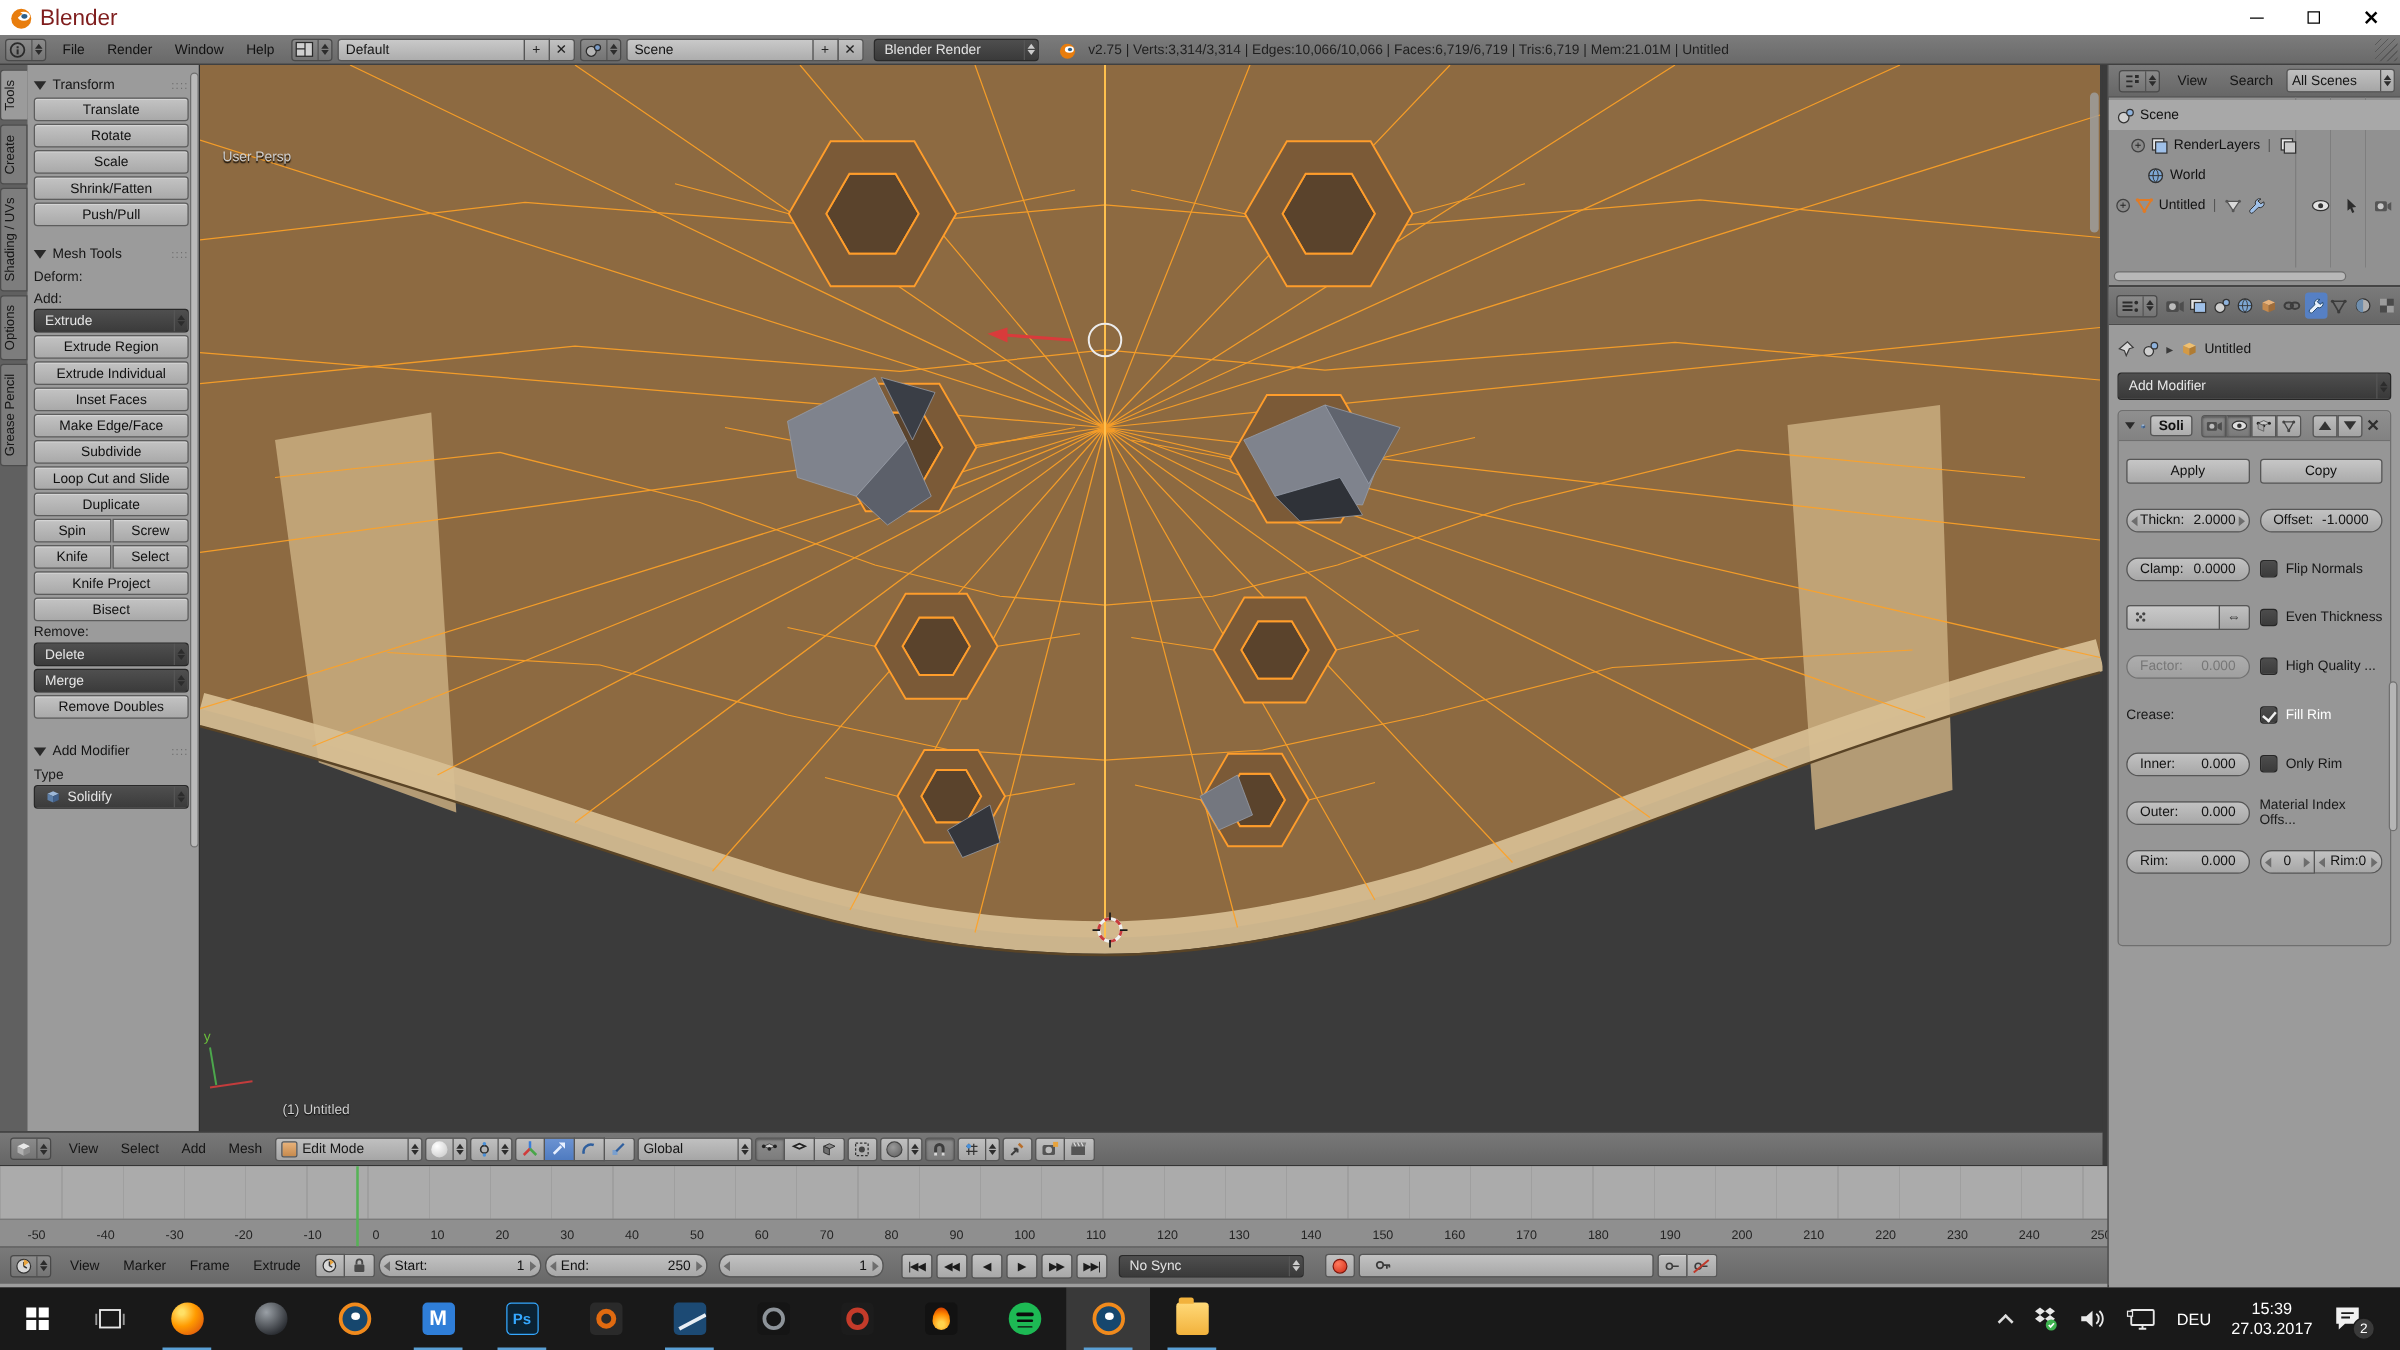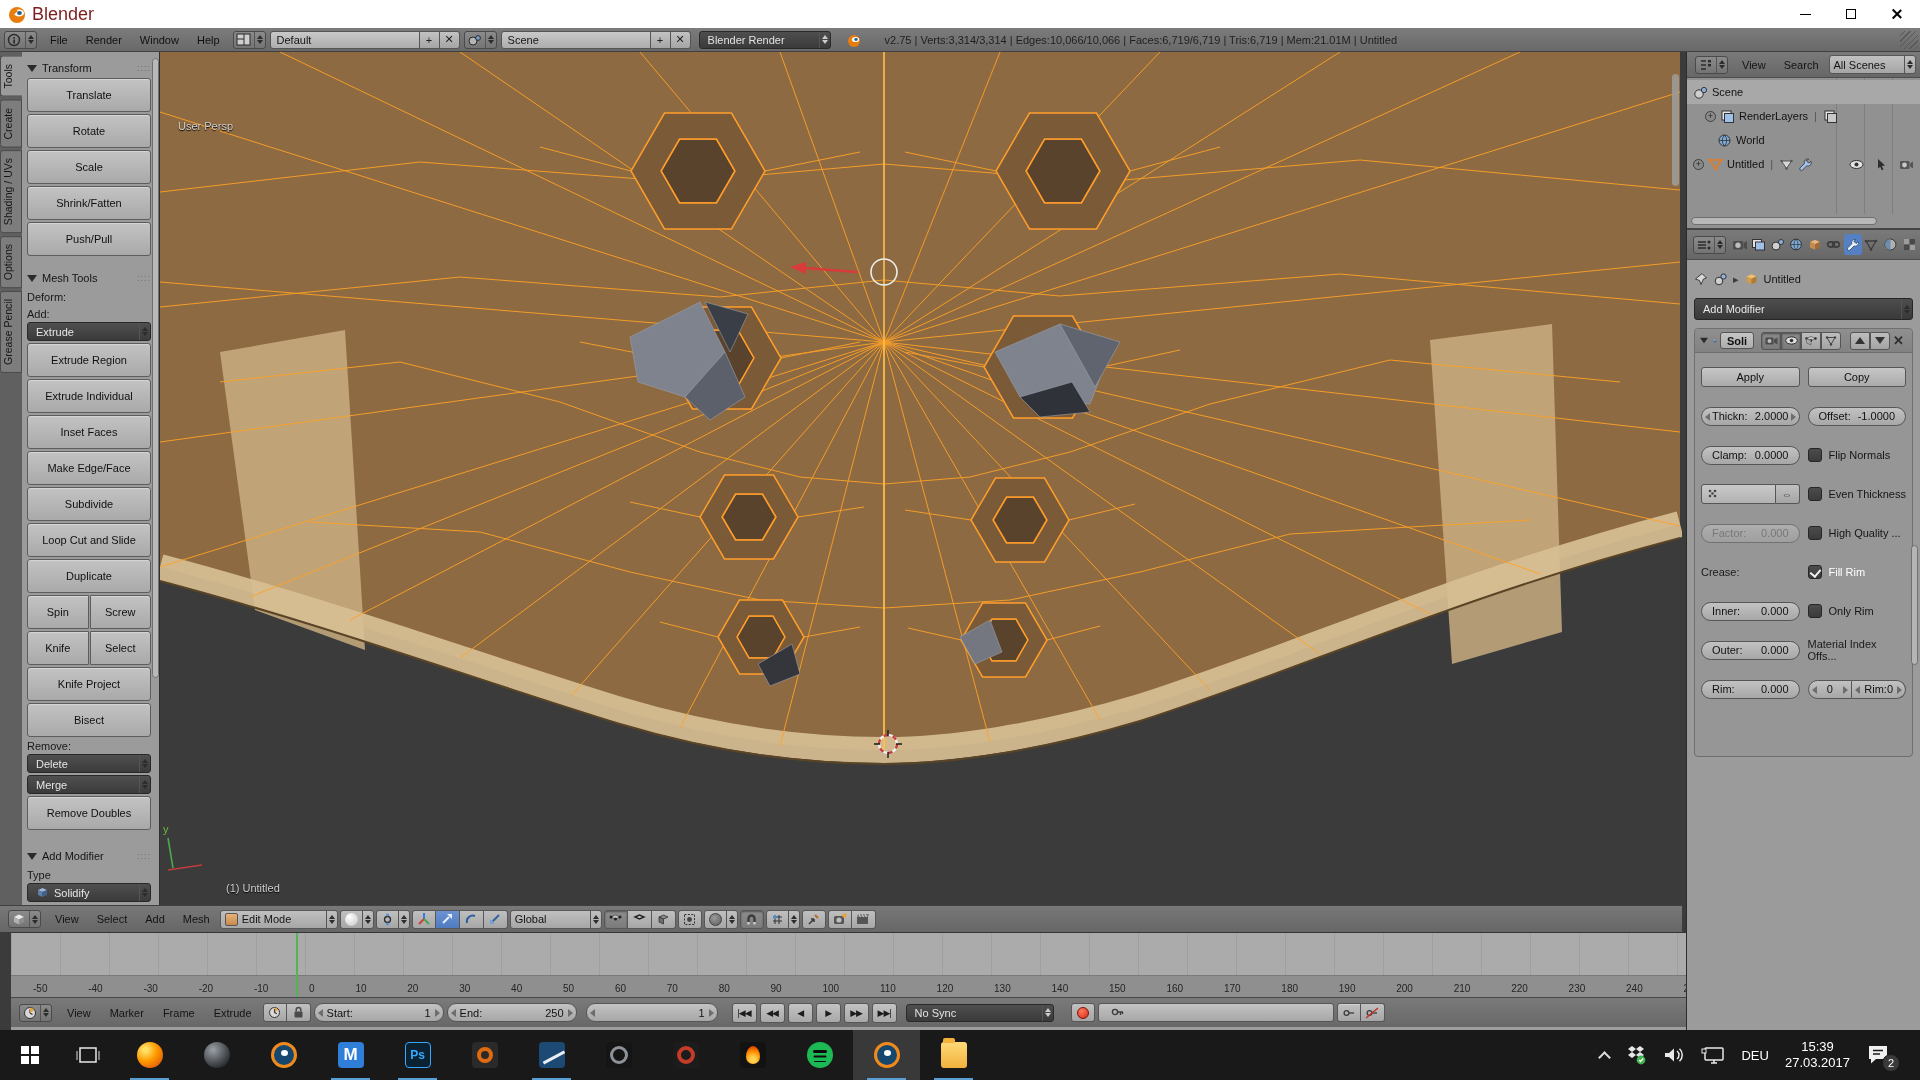--- a/index.html
+++ b/index.html
@@ -24,21 +24,21 @@
   .hdr-dd .ico { width:16px; height:14px; margin:0 2px; }
   .spin { display:flex; flex-direction:column; justify-content:center; border-left:1px solid #555; height:100%; padding:0 2px; }
   .spin i { display:block; width:0; height:0; border-left:3px solid transparent; border-right:3px solid transparent; }
   .spin i.up { border-bottom:4px solid #2c2c2c; margin-bottom:1px; }
   .spin i.dn { border-top:4px solid #2c2c2c; }
   .dd-dark .spin i.up { border-bottom-color:#ccc; } .dd-dark .spin i.dn { border-top-color:#ccc; }
   .txt-field { display:flex; align-items:center; height:18px; width:150px; padding:0 6px; background:linear-gradient(#c9c9c9,#adadad); border:1px solid #555; border-radius:3px 0 0 3px; color:#141414; }
   .sq-btn { width:20px; height:18px; display:flex; align-items:center; justify-content:center; background:linear-gradient(#c2c2c2,#a5a5a5); border:1px solid #555; border-left:none; color:#222; font-size:11px; }
   .sq-btn:last-child { border-radius:0 3px 3px 0; }
   .dd-dark { display:flex; align-items:center; height:18px; background:linear-gradient(#4e4e4e,#3a3a3a); border:1px solid #2a2a2a; border-radius:3px; color:#e3e3e3; padding-left:8px; }
-  .stats { color:#1f1f1f; margin-left:22px; white-space:nowrap; }
+  .stats { color:#1f1f1f; margin-left:8px; white-space:nowrap; }
   .grip-corner { margin-left:auto; width:18px; height:18px; margin-right:2px;
     background:repeating-linear-gradient(135deg, transparent 0 3px, #585858 3px 4px); }
 
   
   .main { position:absolute; top:52px; left:0; width:1682px; height:978px; }
   .right-col { position:absolute; top:52px; left:1686px; width:234px; height:978px; background:#9b9b9b; border-left:1px solid #2c2c2c; }
 
   
   .view3d { position:absolute; top:0; left:0; width:1682px; height:853px; background:#3b3b3b; }
   .view3d svg.canvas { position:absolute; left:160px; top:0; }
@@ -49,21 +49,21 @@
   .toolshelf { position:absolute; left:0; top:0; width:160px; height:853px; background:#9b9b9b; border-right:1px solid #2f2f2f; display:flex; }
   .tabstrip { width:22px; background:#606060; display:flex; flex-direction:column; padding-top:4px; gap:3px; }
   .vtab { writing-mode:vertical-rl; transform:rotate(180deg); background:#7d7d7d; color:#161616; border-radius:0 3px 3px 0; padding:7px 1px; text-align:center; border:1px solid #4c4c4c; font-size:10.5px; }
   .vtab.active { background:#9b9b9b; border-left:none; }
   .shelf-body { flex:1; padding:6px 8px 0 5px; position:relative; }
   .shelf-scroll { position:absolute; right:0px; top:6px; width:7px; height:620px; background:#b9b9b9; border-radius:4px; border:1px solid #6f6f6f; }
   .panel-hdr { display:flex; align-items:center; gap:5px; height:20px; color:#141414; }
   .tri-down { width:0; height:0; border-left:5px solid transparent; border-right:5px solid transparent; border-top:7px solid #2a2a2a; }
   .grip-dots { margin-left:auto; color:#6e6e6e; font-size:9px; letter-spacing:1px; }
   .btn-col { display:flex; flex-direction:column; gap:2px; }
-  .btn { display:flex; align-items:center; justify-content:center; height:34px; background:linear-gradient(#c3c3c3,#a9a9a9); border:1px solid #5d5d5d; border-radius:3px; color:#101010; box-shadow:inset 0 1px 0 rgba(255,255,255,.3); }
+  .btn { display:flex; align-items:center; justify-content:center; height:19px; background:linear-gradient(#c3c3c3,#a9a9a9); border:1px solid #5d5d5d; border-radius:3px; color:#101010; box-shadow:inset 0 1px 0 rgba(255,255,255,.3); }
   .btn-row { display:flex; gap:1px; }
   .btn-row .btn { flex:1; }
   .btn-row .btn:first-child { border-radius:3px 0 0 3px; }
   .btn-row .btn:last-child { border-radius:0 3px 3px 0; }
   .btn-dark { display:flex; align-items:center; height:19px; background:linear-gradient(#4f4f4f,#3b3b3b); border:1px solid #282828; border-radius:3px; color:#e6e6e6; padding-left:8px; }
   .btn-dark .spin { margin-left:auto; }
   .shelf-label { height:17px; display:flex; align-items:flex-end; padding-bottom:2px; color:#181818; }
   .sep { height:12px; }
 
   
@@ -72,21 +72,21 @@
   .hgroup { display:flex; }
   .hgroup .hbtn { border-radius:0; border-left:none; }
   .hgroup .hbtn:first-child { border-radius:3px 0 0 3px; border-left:1px solid #575757; }
   .hgroup .hbtn:last-child { border-radius:0 3px 3px 0; }
   .hbtn.active { background:linear-gradient(#6c93d2,#4f7bc0); }
   .hbtn.pressed { background:linear-gradient(#8d8d8d,#7c7c7c); box-shadow:inset 0 1px 2px rgba(0,0,0,.4); }
   .hdd { display:flex; align-items:center; height:19px; background:linear-gradient(#c0c0c0,#a6a6a6); border:1px solid #575757; border-radius:3px; padding-left:4px; color:#141414; }
   .mini-ico { display:inline-block; width:13px; height:13px; margin-right:4px; }
 
   
-  .timeline { position:absolute; top:880px; left:11px; width:1880px; height:98px; background:#9d9d9d; border-top:1px solid #353535; }
+  .timeline { position:absolute; top:880px; left:0; width:1880px; height:98px; background:#9d9d9d; border-top:1px solid #353535; }
   .tl-strip { position:relative; height:42px; background:#ababab;
      background-image:repeating-linear-gradient(90deg, rgba(0,0,0,.07) 0 1px, transparent 1px 49px); }
   .playhead { position:absolute; left:285px; top:0; width:2px; height:64px; background:#55b356; z-index:3; }
   .tl-ruler { position:relative; height:22px; background:#8f8f8f; border-top:1px solid #7a7a7a; display:flex; justify-content:space-between; align-items:flex-end; padding:0 18px 3px 22px; }
   .ruler-num { font-size:10px; color:#242424; }
   .tl-header { height:30px; background:linear-gradient(#7a7a7a,#686868); border-top:1px solid #474747; display:flex; align-items:center; gap:3px; padding:0 4px; }
   .pill { position:relative; display:flex; align-items:center; height:19px; background:linear-gradient(#c2c2c2,#a7a7a7); border:1px solid #565656; border-radius:9px; padding:0 12px; color:#121212; }
   .pill .val { margin-left:auto; }
   .pill .arr-l,.pill .arr-r { position:absolute; top:5px; width:0; height:0; border-top:4px solid transparent; border-bottom:4px solid transparent; opacity:.55; }
   .pill .arr-l { left:3px; border-right:5px solid #333; }

